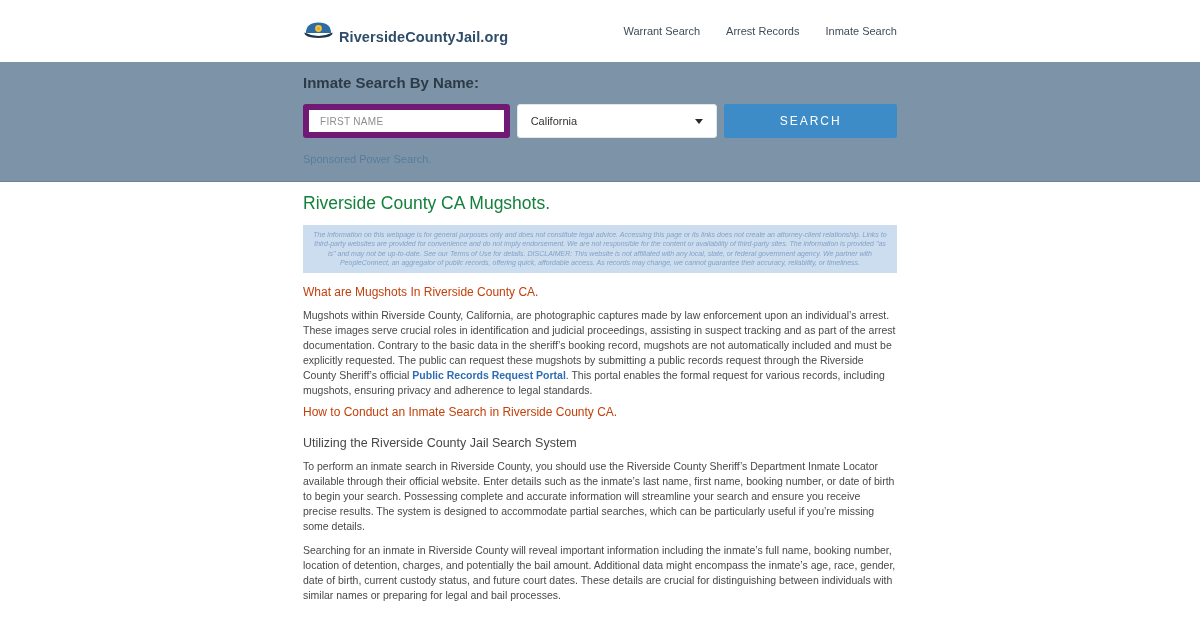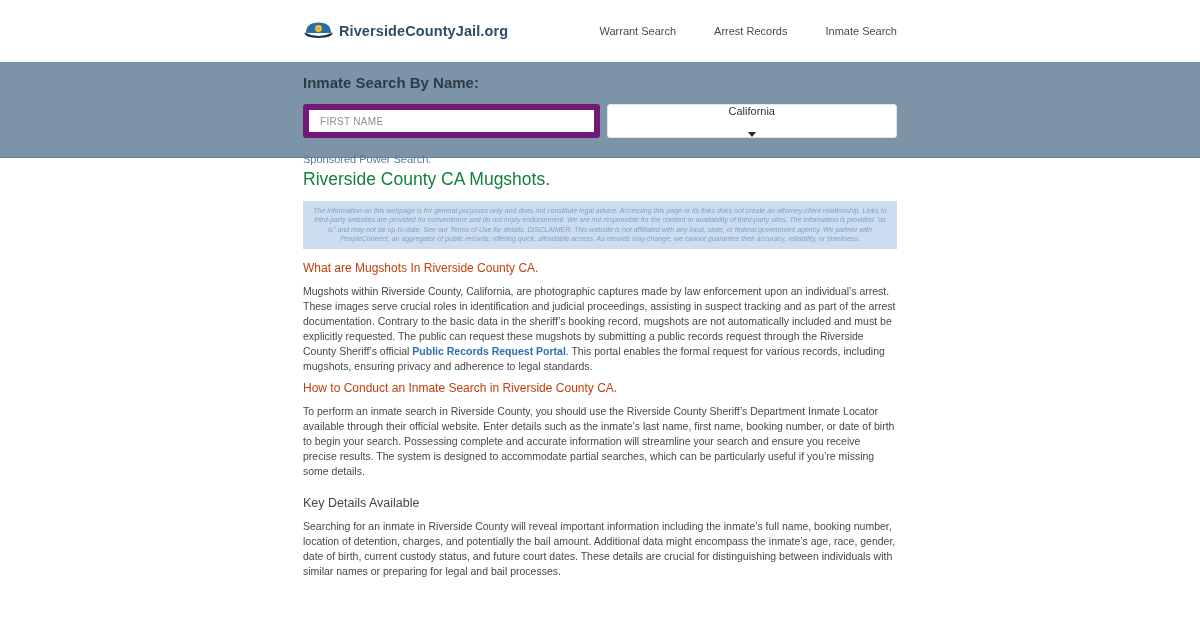--- a/index.html
+++ b/index.html
@@ -3,34 +3,34 @@
 <meta charset="utf-8">
 <style>
   * { box-sizing: border-box; margin: 0; padding: 0; }
   html, body { width: 1200px; background: #ffffff; font-family: "Liberation Sans", sans-serif; }
   body { height: 620px; overflow: hidden; }
   .container { width: 594px; margin: 0 auto; }
 
   
   .site-header { height: 62px; background: #ffffff; }
   .header-inner { height: 62px; display: flex; align-items: center; justify-content: space-between; }
-  .logo { display: flex; align-items: center; gap: 5px; text-decoration: none; cursor: pointer; }
+  .logo { display: flex; align-items: flex-end; gap: 5px; text-decoration: none; cursor: pointer; }
   .logo-text { font-size: 14.5px; font-weight: 700; color: #2F4D68; letter-spacing: 0.1px; }
-  .nav { display: flex; gap: 38px; }
+  .nav { display: flex; gap: 26px; }
   .nav a { text-decoration: none; color: #3F4C59; font-size: 11px; cursor: pointer; }
 
   
-  .search-band { background: #7D94A8; height: 96px; border-bottom: 1px solid #6b8296; }
+  .search-band { background: #7D94A8; height: 120px; border-bottom: 1px solid #6b8296; }
   .band-inner { padding-top: 12px; }
   .band-title { font-size: 15px; font-weight: 700; color: #2D3A47; }
   .search-row { display: flex; gap: 7px; margin-top: 13px; }
   .search-row > * { flex: 1 1 0; height: 34px; border-radius: 3px; }
   .search-row input { border: 6px solid #701a75; background: #fff; padding: 0 11px; font-size: 10px; color: #333; font-family: "Liberation Sans", sans-serif; outline: none; }
   .search-row input::placeholder { color: #8E8E8E; letter-spacing: 0.3px; }
-  .select { background: #fff; border: 1px solid #e3e6e9; display: flex; align-items: center; justify-content: space-between; padding: 0 13px; cursor: pointer; flex-direction: column; }
+  .select { background: #fff; border: 1px solid #e3e6e9; display: flex; align-items: center; justify-content: space-between; padding: 0 13px; cursor: pointer; }
   .select-value { font-size: 11px; color: #333; }
   .caret { width: 0; height: 0; border-left: 4.5px solid transparent; border-right: 4.5px solid transparent; border-top: 5.5px solid #2b2b2b; }
   .search-btn { background: #3D8CC7; color: #fff; border: none; font-size: 12px; letter-spacing: 2px; cursor: pointer; border-radius: 2px; font-family: "Liberation Sans", sans-serif; }
   .sponsored { display: inline-block; margin-top: 15px; font-size: 11px; color: #587C9C; text-decoration: none; cursor: pointer; }
 
   
   .page-title { margin-top: 11px; font-size: 17.5px; font-weight: 400; color: #15803d; }
   .disclaimer { margin-top: 11px; background: #CBDDEE; color: #84A2C6; font-style: italic; text-align: center; font-size: 7px; line-height: 9.4px; padding: 5px 9px; }
   h2.section-h { margin-top: 12px; font-size: 12px; font-weight: 400; color: #c2410c; }
   h2.section-h.spaced { margin-top: 7px; }
@@ -68,32 +68,33 @@
 
 <section class="search-band">
   <div class="container band-inner">
     <div class="band-title">Inmate Search By Name:</div>
     <div class="search-row">
       <input type="text" placeholder="FIRST NAME" style="">
       <div class="select">
         <span class="select-value">California</span>
         <span class="caret"></span>
       </div>
+      <button class="search-btn">SEARCH</button>
     </div>
     <a class="sponsored">Sponsored Power Search.</a>
   </div>
 </section>
 
 <main class="container">
   <h1 class="page-title">Riverside County CA Mugshots.</h1>
 
   <div class="disclaimer">The information on this webpage is for general purposes only and does not constitute legal advice. Accessing this page or its links does not create an attorney-client relationship. Links to third-party websites are provided for convenience and do not imply endorsement. We are not responsible for the content or availability of third-party sites. The information is provided "as is" and may not be up-to-date. See our Terms of Use for details. DISCLAIMER: This website is not affiliated with any local, state, or federal government agency. We partner with PeopleConnect, an aggregator of public records, offering quick, affordable access. As records may change, we cannot guarantee their accuracy, reliability, or timeliness.</div>
 
   <h2 class="section-h">What are Mugshots In Riverside County CA.</h2>
   <p class="body-p"><span>Mugshots within Riverside County, California, are photographic captures made by law enforcement upon an individual’s arrest. These images serve crucial roles in identification and judicial proceedings, assisting in suspect tracking and as part of the arrest documentation. Contrary to the basic data in the sheriff’s booking record, mugshots are not automatically included and must be explicitly requested. The public can request these mugshots by submitting a public records request through the Riverside County Sheriff’s official </span><a class="inline-link">Public Records Request Portal</a><span>. This portal enables the formal request for various records, including mugshots, ensuring privacy and adherence to legal standards.</span></p>
 
   <h2 class="section-h spaced">How to Conduct an Inmate Search in Riverside County CA.</h2>
 
+  <h3 class="sub-h">Utilizing the Riverside County Jail Search System</h3>
   <p class="body-p">To perform an inmate search in Riverside County, you should use the Riverside County Sheriff’s Department Inmate Locator available through their official website. Enter details such as the inmate’s last name, first name, booking number, or date of birth to begin your search. Possessing complete and accurate information will streamline your search and ensure you receive precise results. The system is designed to accommodate partial searches, which can be particularly useful if you’re missing some details.</p>
 
-  <h3 class="sub-h">Key Details Available</h3>
   <p class="body-p">Searching for an inmate in Riverside County will reveal important information including the inmate’s full name, booking number, location of detention, charges, and potentially the bail amount. Additional data might encompass the inmate’s age, race, gender, date of birth, current custody status, and future court dates. These details are crucial for distinguishing between individuals with similar names or preparing for legal and bail processes.</p>
 </main>
 
 </body></html>

